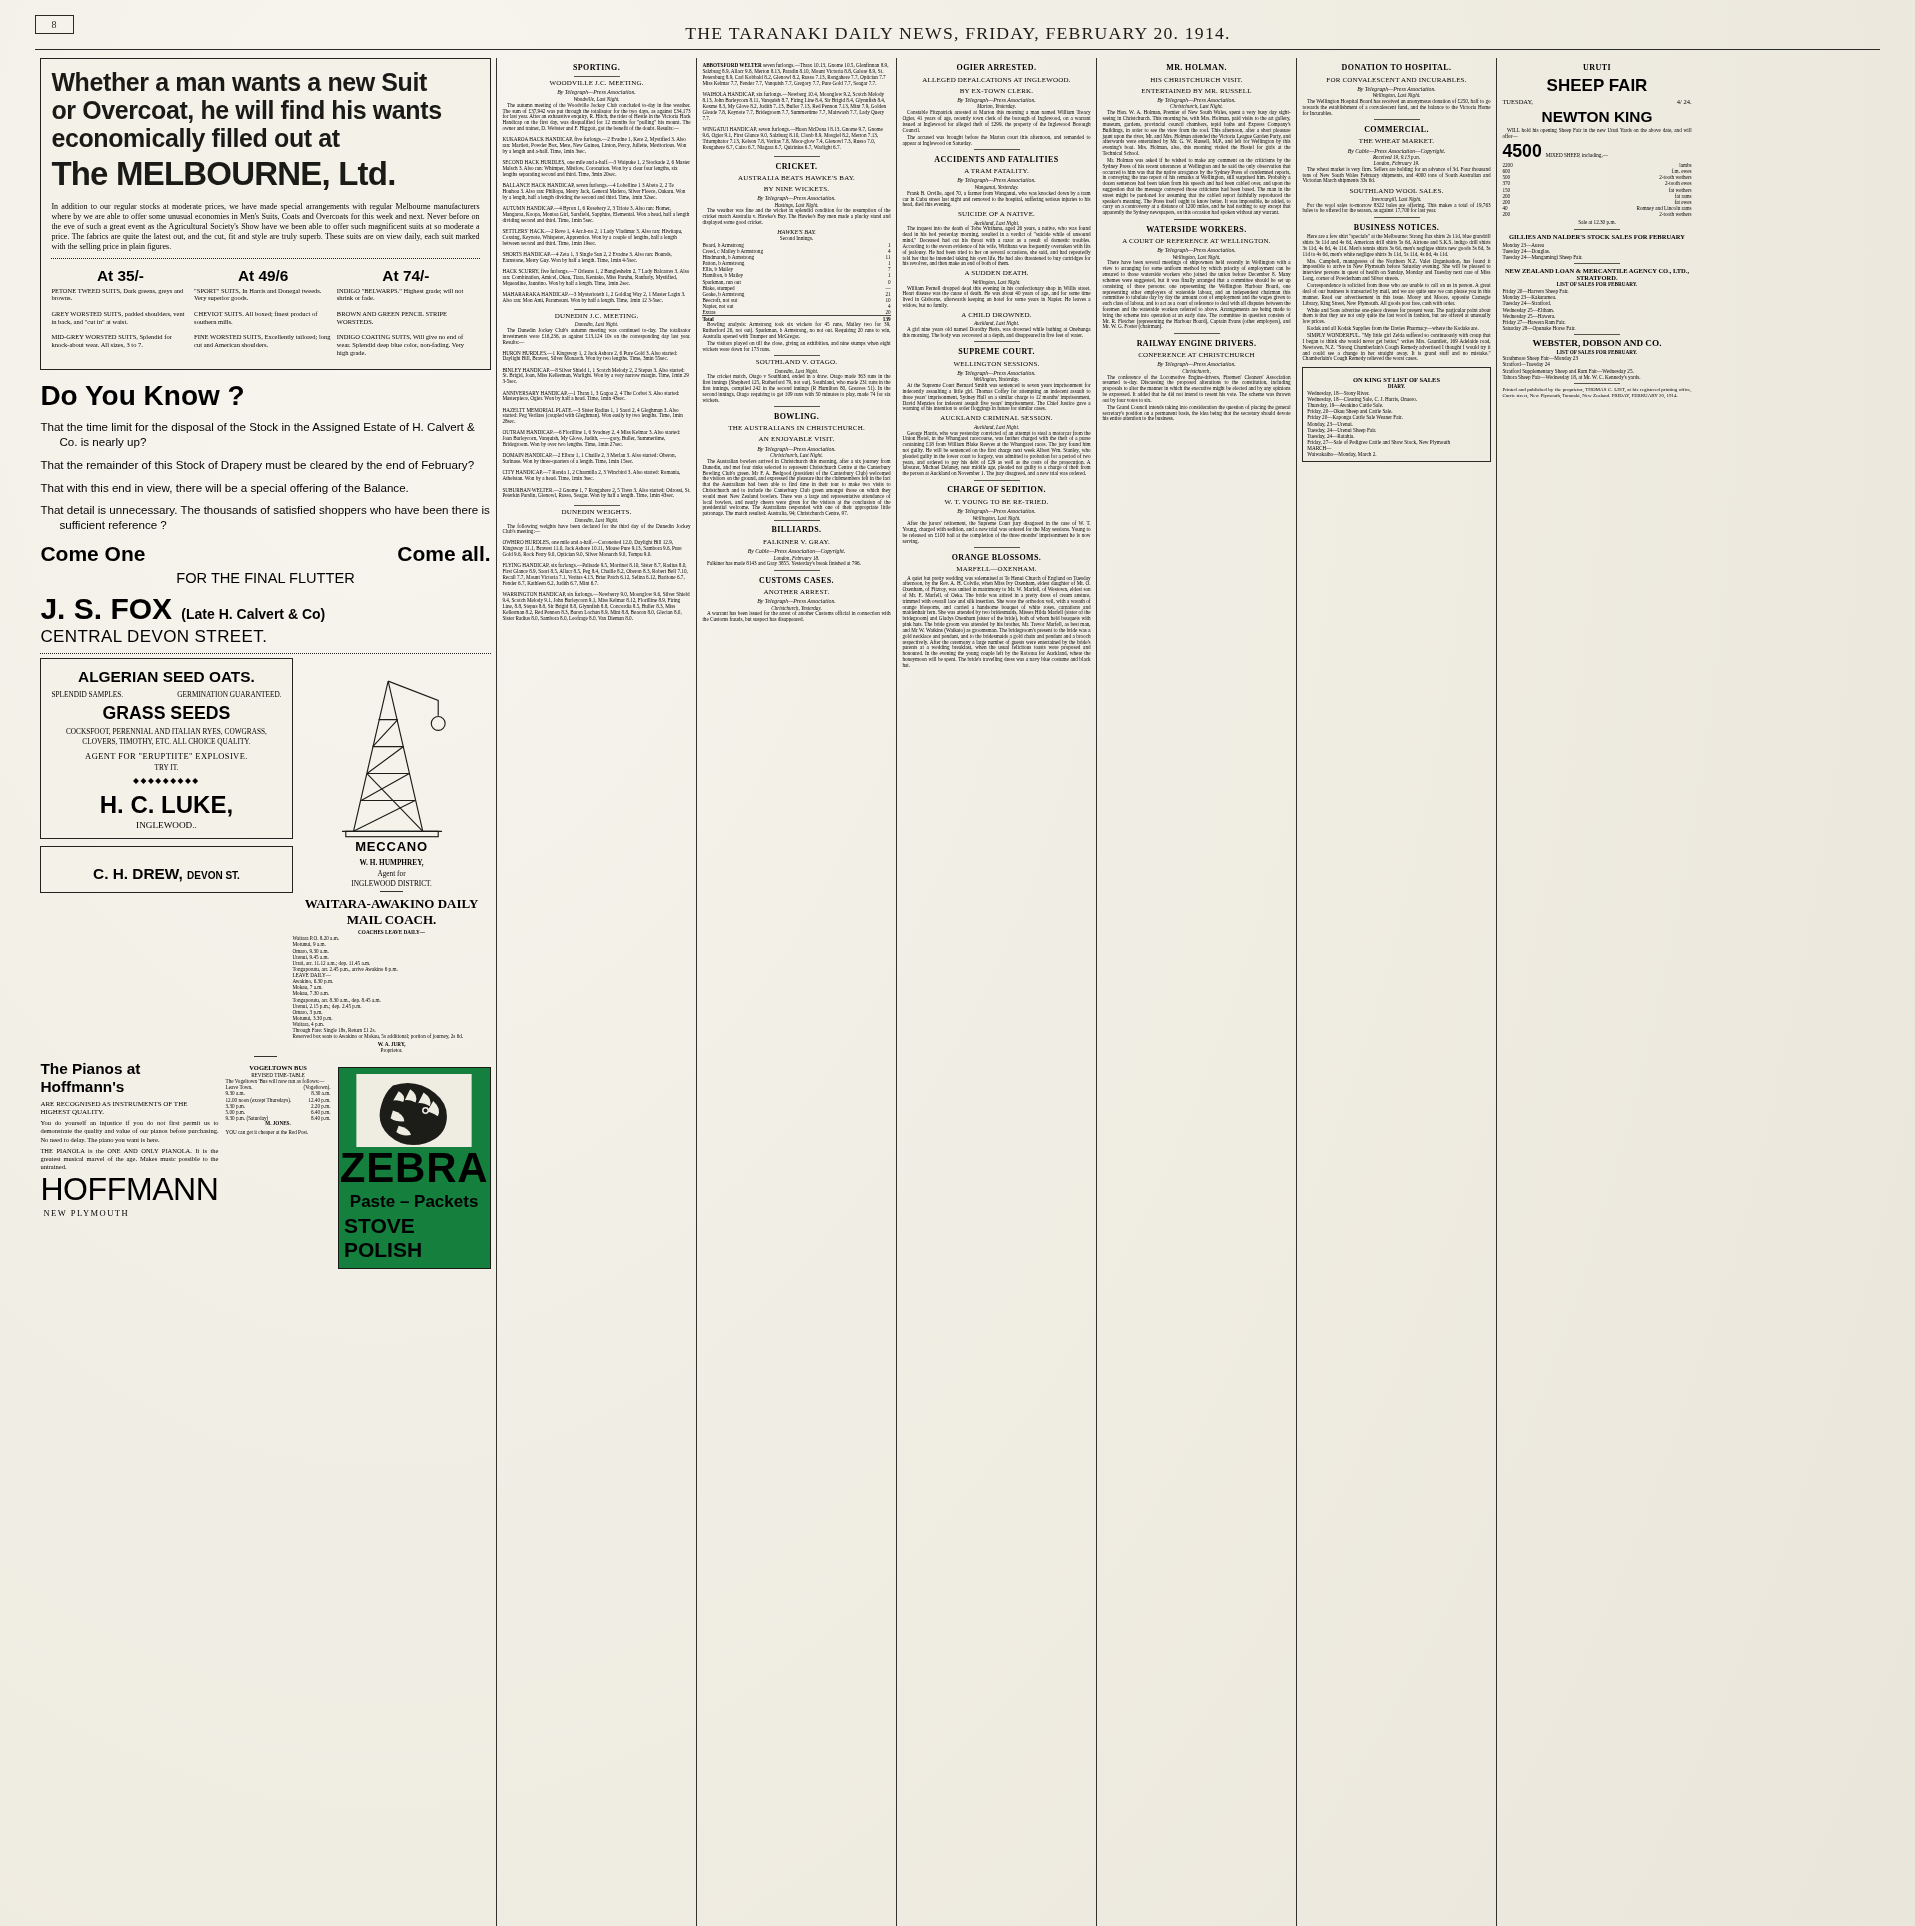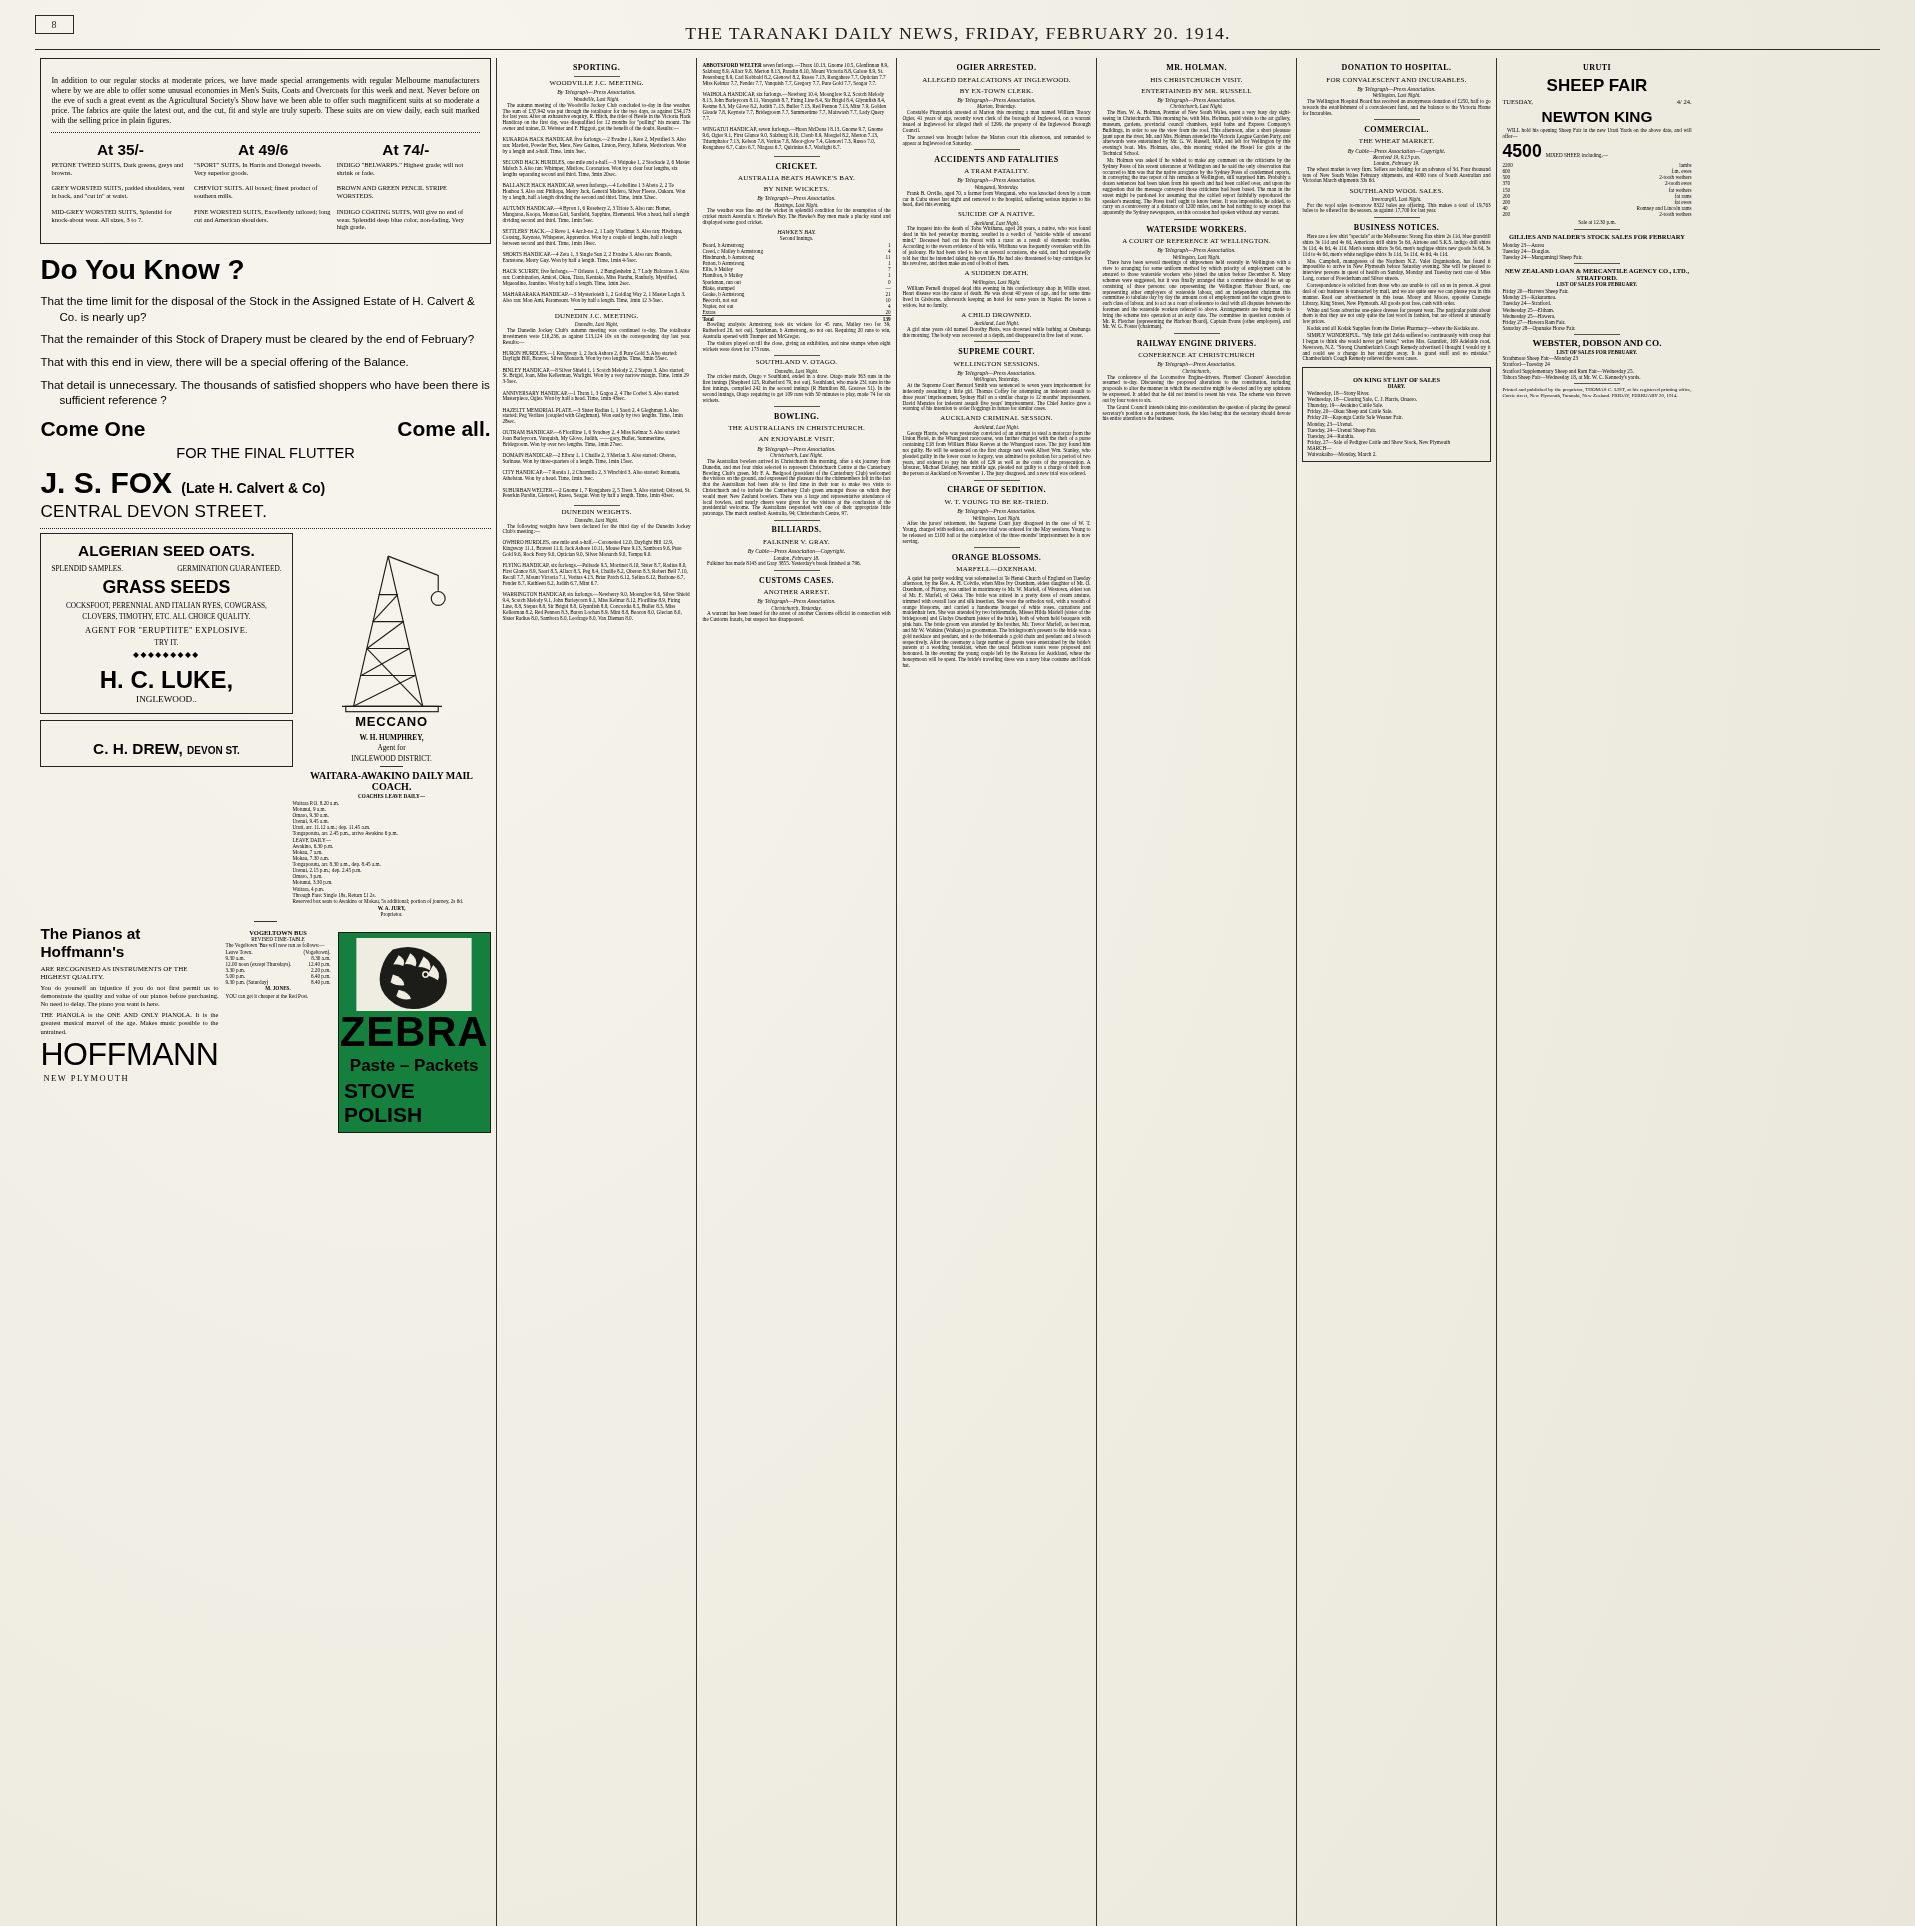--- a/index.html
+++ b/index.html
@@ -199,20 +199,26 @@
 
   <div class="corner-mark">8</div>
   <div class="masthead">THE TARANAKI DAILY NEWS, FRIDAY, FEBRUARY 20. 1914.</div>
   <div class="rule top"></div>
 
   <div class="cols">
 
     <div class="col c1">
 
       <div class="adbox">
+        <div class="mel-head">
+          <span>Whether a man wants a new Suit</span><br>
+          <span>or Overcoat, he will find his wants</span><br>
+          <span>economically filled out at</span>
+          <span class="big">The MELBOURNE, Ltd.</span>
+        </div>
         <div class="mel-body">In addition to our regular stocks at moderate prices, we have made special arrangements with regular Melbourne manufacturers where by we are able to offer some unusual economies in Men's Suits, Coats and Overcoats for this week and next. Never before on the eve of such a great event as the Agricultural Society's Show have we been able to offer such magnificent suits at so moderate a price. The fabrics are quite the latest out, and the cut, fit and style are truly superb. These suits are on view daily, each suit marked with the selling price in plain figures.</div>
         <div class="dots"></div>
         <div class="price-grid">
           <div class="price-cell">
             <div class="price-big">At 35/-</div>
             <div class="price-sub">PETONE TWEED SUITS, Dark greens, greys and browns.</div>
           </div>
           <div class="price-cell">
             <div class="price-big">At 49/6</div>
             <div class="price-sub">"SPORT" SUITS, In Harris and Donegal tweeds. Very superior goods.</div>
@@ -304,21 +310,21 @@
             </div>
             <div class="oats-head" style="font-size:13px;letter-spacing:0.8px;">MECCANO</div>
             <div class="oats-line bold">W. H. HUMPHREY,</div>
             <div class="oats-line">Agent for</div>
             <div class="oats-line">INGLEWOOD DISTRICT.</div>
           </div>
 
           <div class="sep"></div>
 
           <div>
-            <div class="mini-head" style="font-size:10px;">WAITARA-AWAKINO DAILY MAIL COACH.</div>
+            <div class="mini-head" style="font-size:13px;">WAITARA-AWAKINO DAILY MAIL COACH.</div>
             <div class="tiny center bold">COACHES LEAVE DAILY—</div>
             <div class="tiny-list">
               <div>Waitara P.O. 8.20 a.m.</div>
               <div>Motunui, 9 a.m.</div>
               <div>Omaro, 9.30 a.m.</div>
               <div>Urenui, 9.45 a.m.</div>
               <div>Uruti, arr. 11.12 a.m.; dep. 11.45 a.m.</div>
               <div>Tongaporutu, arr. 2.45 p.m., arrive Awakino 6 p.m.</div>
               <div>LEAVE DAILY—</div>
               <div>Awakino, 6.30 p.m.</div>

